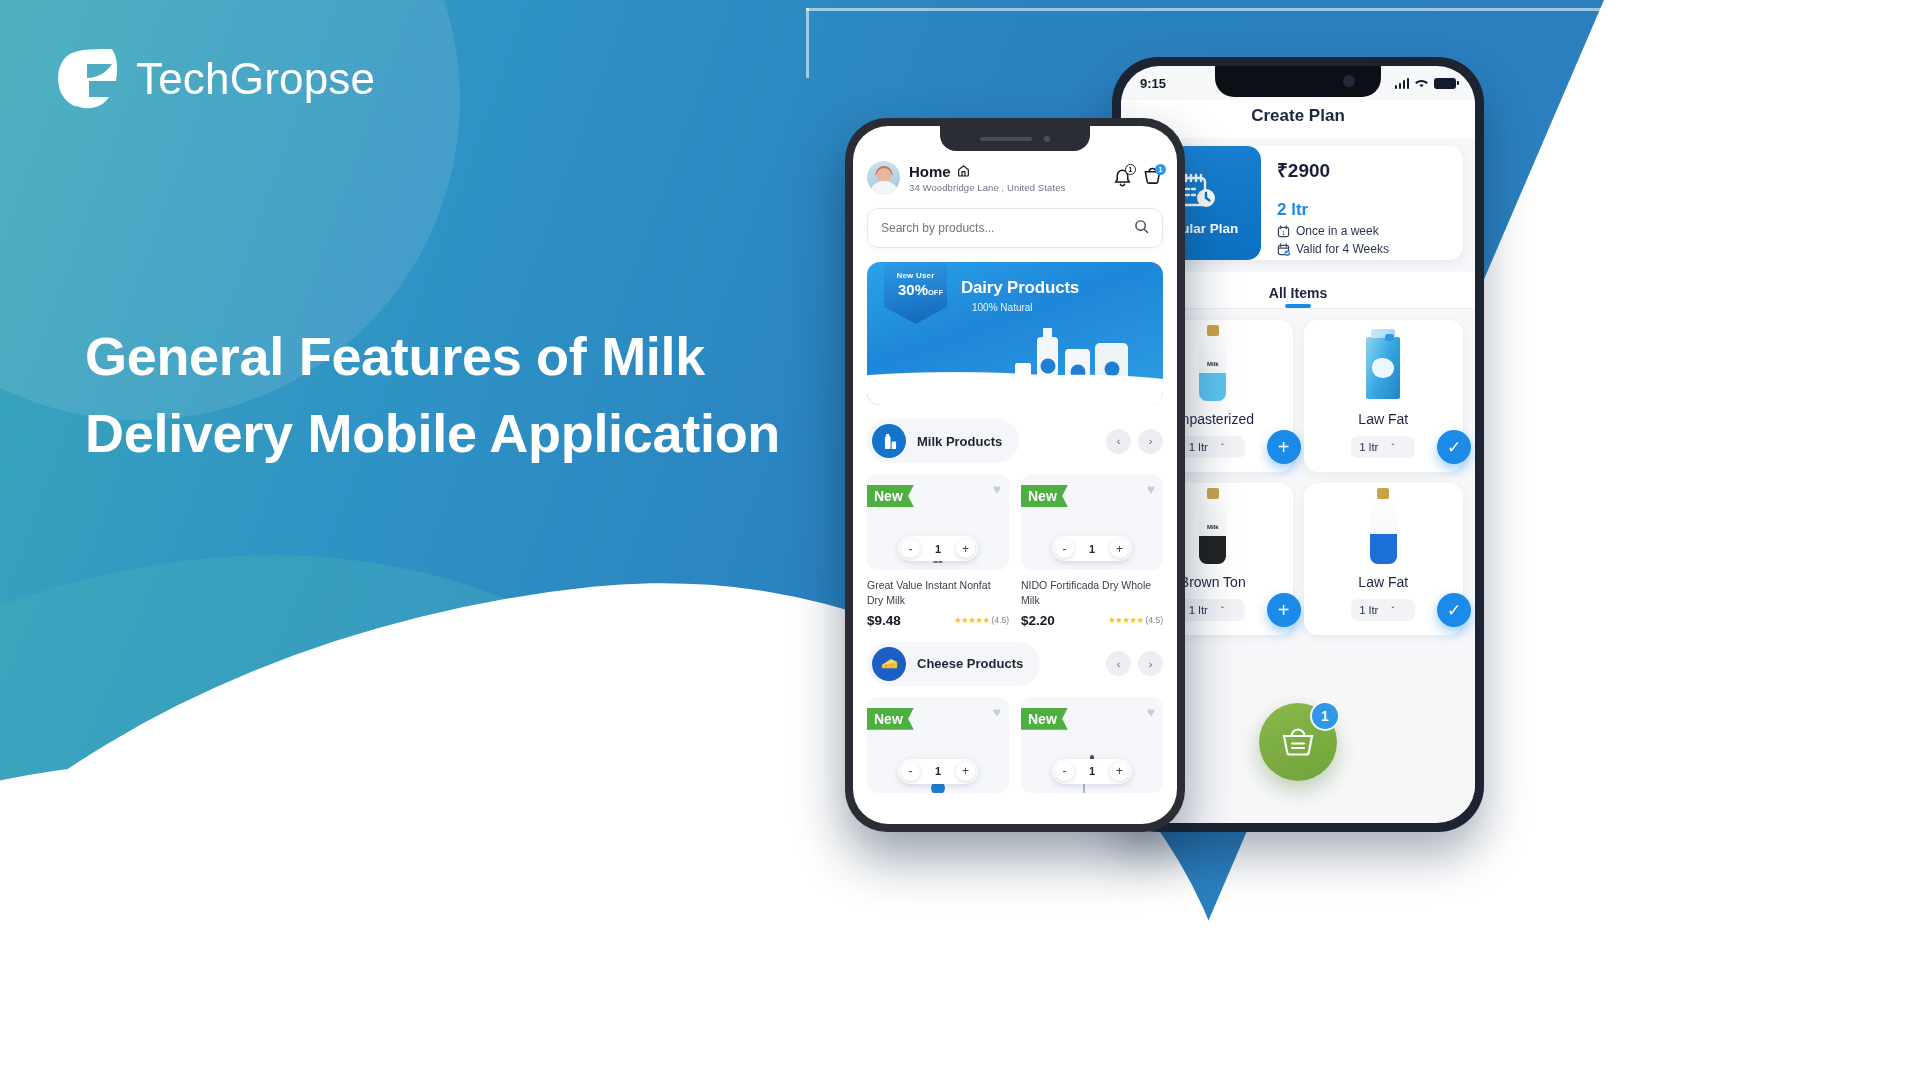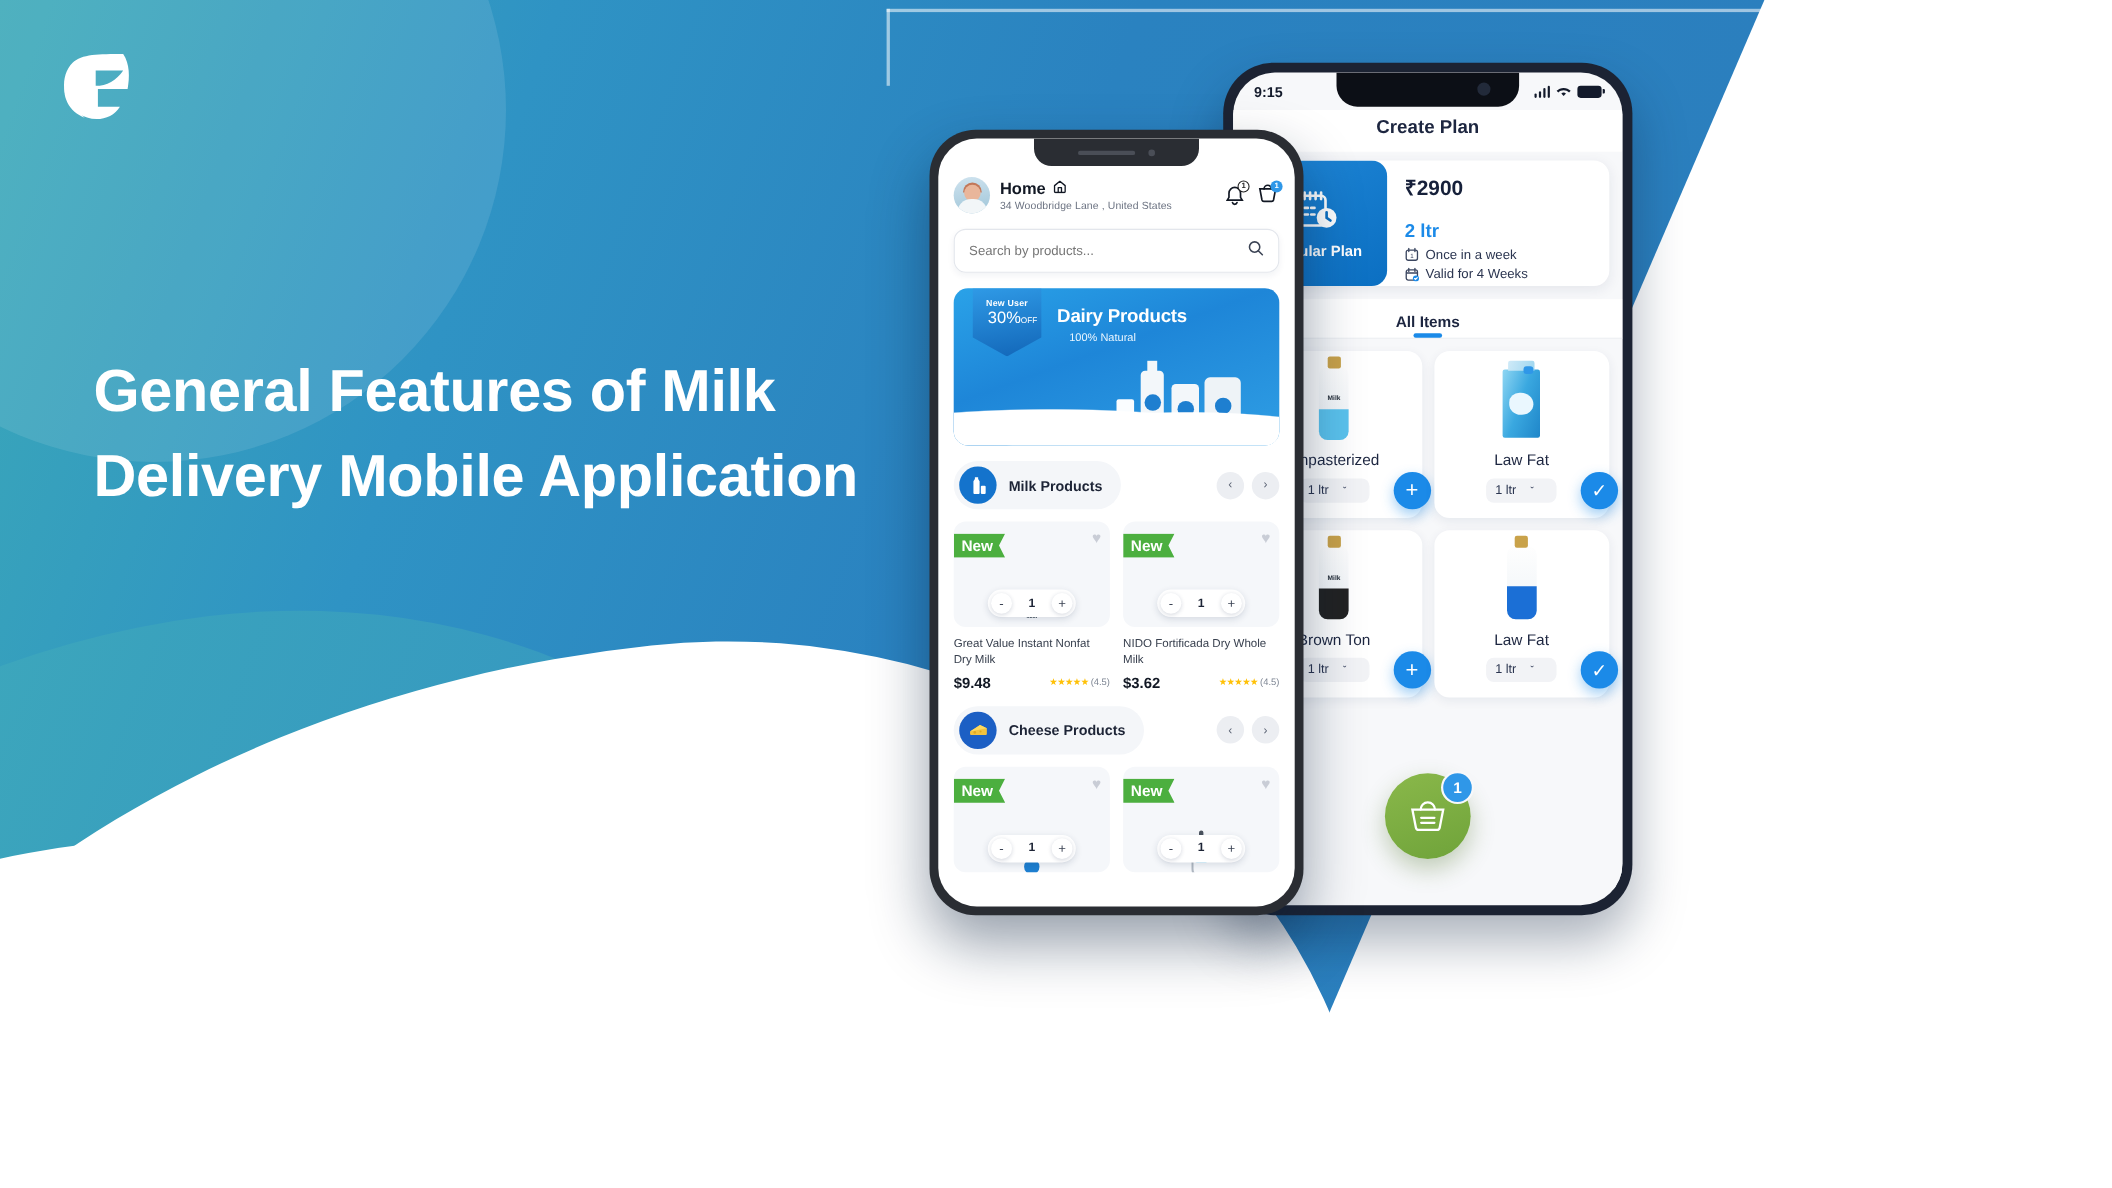--- a/index.html
+++ b/index.html
@@ -217,21 +217,21 @@
     background:linear-gradient(160deg,#2aa2e8 0%, #1e86d8 42%, #2f9ee4 100%);
     position:relative;
   }
   .banner .bshield {
     position:absolute; left:17px; top:0; width:63px; height:62px;
     background:linear-gradient(170deg,#2f9ae6,#1266b8);
     clip-path: polygon(0 0, 100% 0, 100% 72%, 50% 100%, 0 72%);
     color:#fff; text-align:center; padding-top:9px;
   }
   .bshield .bs1 { font-size:8px; font-weight:bold; letter-spacing:.2px;}
-  .bshield .bs2 { font-size:15px; font-weight:normal; margin-top:1px;margin-left:10px;}
+  .bshield .bs2 { font-size:15px; font-weight:bold; margin-top:1px;margin-left:10px;}
   .bshield .bs2 small { font-size:7.5px; }
   .banner .btitle { position:absolute; left:94px; top:16px; color:#fff;
                     font-size:17px; font-weight:bold; letter-spacing:-.2px;}
   .banner .bsub { position:absolute; left:105px; top:40px; color:#eaf6ff; font-size:10px; }
   .banner .milkwave {
     position:absolute; left:0; bottom:0; width:100%; height:62px;
     background:radial-gradient(ellipse 120% 90% at 30% 100%, #ffffff 58%, rgba(255,255,255,0) 60%),
                radial-gradient(ellipse 90% 80% at 72% 100%, #ffffff 60%, rgba(255,255,255,0) 62%);
   }
   .banner .bot { position:absolute; bottom:12px; background:#f3f7fa; border-radius:4px 4px 6px 6px;}
@@ -346,20 +346,21 @@
   <div class="bg-thin-rule"></div>
   <div class="bg-thin-rule-v"></div>
 
   <div class="logo">
     <span class="logo-mark">
       <svg width="78" height="78" viewBox="0 0 78 78">
         <path fill="#ffffff" d="M68 9 C46 9 30 9 22 17 C10 29 12 52 27 63 C40 72 58 69 65 57 L45 57 L45 41 L72 41 C74 30 74 18 68 9 Z M43 24 L68 24 C62 33 53 38 43 38 Z"></path>
         <path fill="#ffffff" d="M55 11 C36 11 21 18 16 33 C11 47 19 62 33 67 C22 58 19 44 26 33 C33 22 44 14 55 11 Z"></path>
       </svg>
     </span>
+    <span class="logo-text">TechGropse</span>
   </div>
 
   <h1 class="headline">General Features of Milk Delivery Mobile Application</h1>
 
   <div class="phone phone2">
     <div class="phone2-inner">
       <div class="notch2">
           <span class="cam"></span>
         </div>
 
@@ -639,21 +640,21 @@
               </span>
             </span>
             <span class="stepper">
               <b>-</b>
               <span>1</span>
               <b>+</b>
             </span>
           </div>
           <div class="pname">NIDO Fortificada Dry Whole Milk</div>
           <div class="prow">
-            <span class="pprice">$3.62</span>
+            <span class="pprice">$2.20</span>
             <span class="prate">
               <span class="stars">★★★★★</span>
               <span>(4.5)</span>
             </span>
           </div>
         </div>
       </div>
 
       <div class="sec-head">
         <span class="sec-pill">

